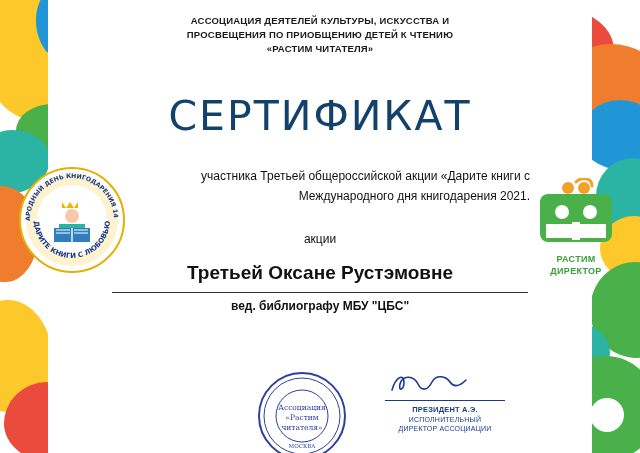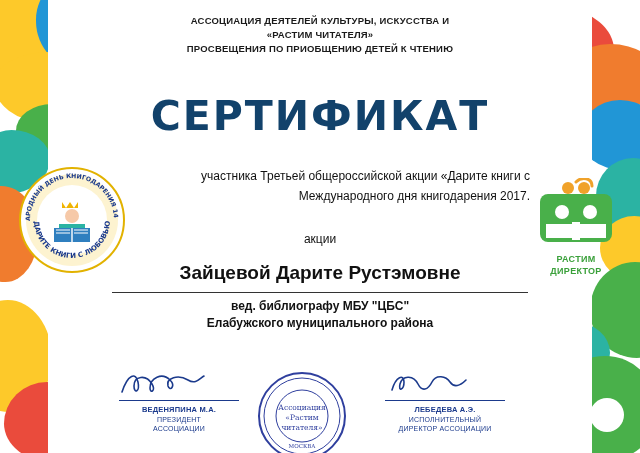--- a/index.html
+++ b/index.html
@@ -193,21 +193,21 @@
     letter-spacing: 0.2px;
   }
 
   .title {
     position: absolute;
     left: 120px; top: 92px;
     width: 400px;
     text-align: center;
     font-family: "DejaVu Sans", sans-serif;
     font-size: 41px;
-    font-weight: bold;
+    font-weight: normal;
     letter-spacing: 2px;
     color: #12426b;
   }
 
   .body-text {
     position: absolute;
     left: 110px; top: 166px;
     width: 420px;
     text-align: right;
     font-size: 12px;
@@ -346,39 +346,38 @@
   <div class="blob b-white-br"></div>
   <div class="blob b-orange-br"></div>
 
   <div class="page"></div>
   <div class="page-mask-l"></div>
 
   <div class="content">
 
     <div class="org-header">
       <div>АССОЦИАЦИЯ ДЕЯТЕЛЕЙ КУЛЬТУРЫ, ИСКУССТВА И</div>
+      <div>ПРОСВЕЩЕНИЯ ПО ПРИОБЩЕНИЮ ДЕТЕЙ К ЧТЕНИЮ</div>
       <div>«РАСТИМ ЧИТАТЕЛЯ»</div>
-      <div>ПРОСВЕЩЕНИЯ ПО ПРИОБЩЕНИЮ ДЕТЕЙ К ЧТЕНИЮ</div>
     </div>
 
     <div class="title">СЕРТИФИКАТ</div>
 
     <div class="body-text">
       <div>участника Третьей общероссийской акции «Дарите книги с</div>
-      <div>Международного дня книгодарения 2017.</div>
+      <div>Международного дня книгодарения 2021.</div>
     </div>
 
     <div class="vydan">акции</div>
 
-    <div class="recipient">Зайцевой Дарите Рустэмовне</div>
+    <div class="recipient">Третьей Оксане Рустэмовне</div>
     <div class="rule"></div>
 
     <div class="position-line">
       <div>вед. библиографу МБУ "ЦБС"</div>
-      <div>Елабужского муниципального района</div>
     </div>
   </div>
 
   <div class="emblem-left">
     <svg viewBox="0 0 108 108" width="108" height="108" aria-hidden="true">
       <defs>
         <path id="arcTop" d="M 12,54 A 42,42 0 0 1 96,54"></path>
         <path id="arcBot" d="M 16,54 A 38,38 0 0 0 92,54"></path>
       </defs>
       <circle cx="54" cy="54" r="52" fill="#ffffff" stroke="#e2b200" stroke-width="2"></circle>
@@ -409,36 +408,27 @@
       <circle cx="34" cy="34" r="7" fill="#ffffff"></circle>
       <circle cx="62" cy="34" r="7" fill="#ffffff"></circle>
       <path d="M18,46 h26 v14 h-26 z" fill="#ffffff"></path>
       <path d="M52,46 h26 v14 h-26 z" fill="#ffffff"></path>
       <path d="M44,44 h8 v18 h-8 z" fill="#ffffff"></path>
     </svg>
     <div class="logo-text">РАСТИМ</div>
     <div class="logo-text">ДИРЕКТОР</div>
   </div>
 
-  <div class="sig-block sig-left">
-    <svg class="sig-scribble" viewBox="0 0 120 30" width="120" height="30" aria-hidden="true">
-      <path d="M18,24 C24,6 32,4 34,14 C36,24 30,26 30,18 C30,8 42,6 48,16 C52,23 46,26 46,20 C46,10 58,4 66,12 C72,18 66,24 64,18 C62,10 74,6 84,12 C92,17 96,10 100,8" fill="none" stroke="#1b3a8c" stroke-width="1.6" stroke-linecap="round"></path>
-    </svg>
-    <div class="sig-line"></div>
-    <div class="sig-name">ВЕДЕНЯПИНА М.А.</div>
-    <div class="sig-role">ПРЕЗИДЕНТ</div>
-    <div class="sig-role">АССОЦИАЦИИ</div>
-  </div>
 
   <div class="sig-block sig-right">
     <svg class="sig-scribble" viewBox="0 0 120 30" width="120" height="30" aria-hidden="true">
       <path d="M22,22 C26,8 34,6 34,14 C34,22 28,24 30,16 C33,6 44,8 48,16 C52,24 58,22 62,14 C66,6 76,8 80,14 C84,20 90,18 96,12" fill="none" stroke="#1b3a8c" stroke-width="1.6" stroke-linecap="round"></path>
     </svg>
     <div class="sig-line"></div>
-    <div class="sig-name">ЛЕБЕДЕВА А.Э.</div>
+    <div class="sig-name">ПРЕЗИДЕНТ А.Э.</div>
     <div class="sig-role">ИСПОЛНИТЕЛЬНЫЙ</div>
     <div class="sig-role">ДИРЕКТОР АССОЦИАЦИИ</div>
   </div>
 
   <div class="stamp">
     <svg viewBox="0 0 92 92" width="92" height="92" aria-hidden="true">
       <circle cx="46" cy="46" r="43" fill="none" stroke="#2f3f9e" stroke-width="2"></circle>
       <circle cx="46" cy="46" r="38" fill="none" stroke="#2f3f9e" stroke-width="1"></circle>
       <circle cx="46" cy="46" r="26" fill="none" stroke="#2f3f9e" stroke-width="1"></circle>
       <text x="46" y="40" text-anchor="middle" font-family="DejaVu Serif, serif" font-size="7.5" fill="#2f3f9e">Ассоциация</text>

